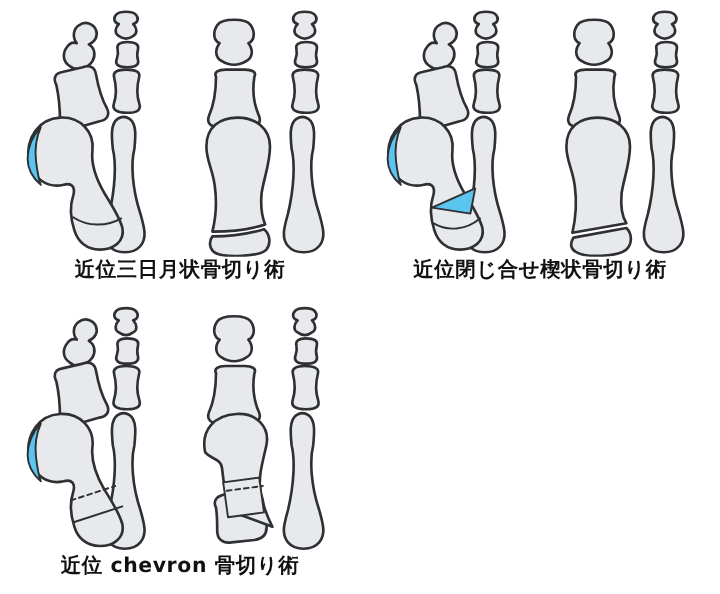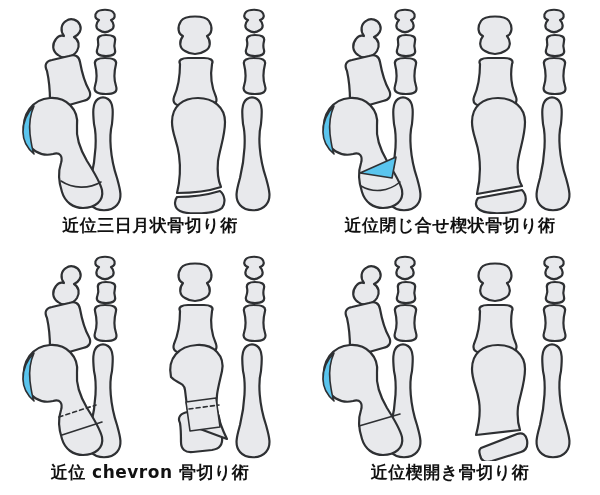--- a/index.html
+++ b/index.html
@@ -114,32 +114,14 @@
           <use href="#toes1s"></use>
         <path class="bone" d="M 28 174 C 25 168 29 164 36 163 L 57 160 C 63 159 66 162 67 168 L 70 188 C 71 196 67 200 60 201 L 41 203 C 33 204 29 200 29 193 C 29 186 29 180 28 174 Z"></path>
         <path class="bone" d="M 19 128 C 15 109 27 97 45 96 C 62 95 73 107 70 122 C 67 136 63 148 65 161 C 67 173 71 182 75 190 L 40 177 C 36 164 34 151 33 141 C 32 133 24 134 19 128 Z"></path>
         <path class="boxcut" d="M 34 153 L 64 149 L 68 178 L 38 182 Z"></path>
         <path class="cut dashed" d="M 37 160 L 67 156"></path>
       </g>
     </svg>
     <div class="caption">近位 chevron 骨切り術</div>
   </section>
 
-  <section class="panel">
-    <svg class="art" viewBox="0 0 300 214">
-      <g transform="translate(3,2)">
-        <use href="#ray2"></use>
-          <use href="#toes1d"></use>
-          <use href="#met1d"></use>
-          <use href="#bunion"></use>
-        <path class="cut" d="M 56 177 L 97 165"></path>
-      </g>
-      <g transform="translate(152,2)">
-        <use href="#ray2"></use>
-          <use href="#toes1s"></use>
-        <path class="bone" d="M 20 120 C 20 104 31 96 46 96 C 61 96 73 105 73 120 C 73 134 68 146 66 158 C 65 168 66 175 68 181 L 24 186 C 27 175 29 165 27 152 C 25 138 20 132 20 120 Z"></path>
-        <path class="bone" d="M 29 199 L 65 185 C 71 183 74 186 75 191 C 76 197 75 201 69 203 L 40 212 C 33 214 29 212 28 206 C 27 202 27 201 29 199 Z"></path>
-      </g>
-    </svg>
-    <div class="caption">近位楔開き骨切り術</div>
-  </section>
 
 </div>
 
 </body></html>

